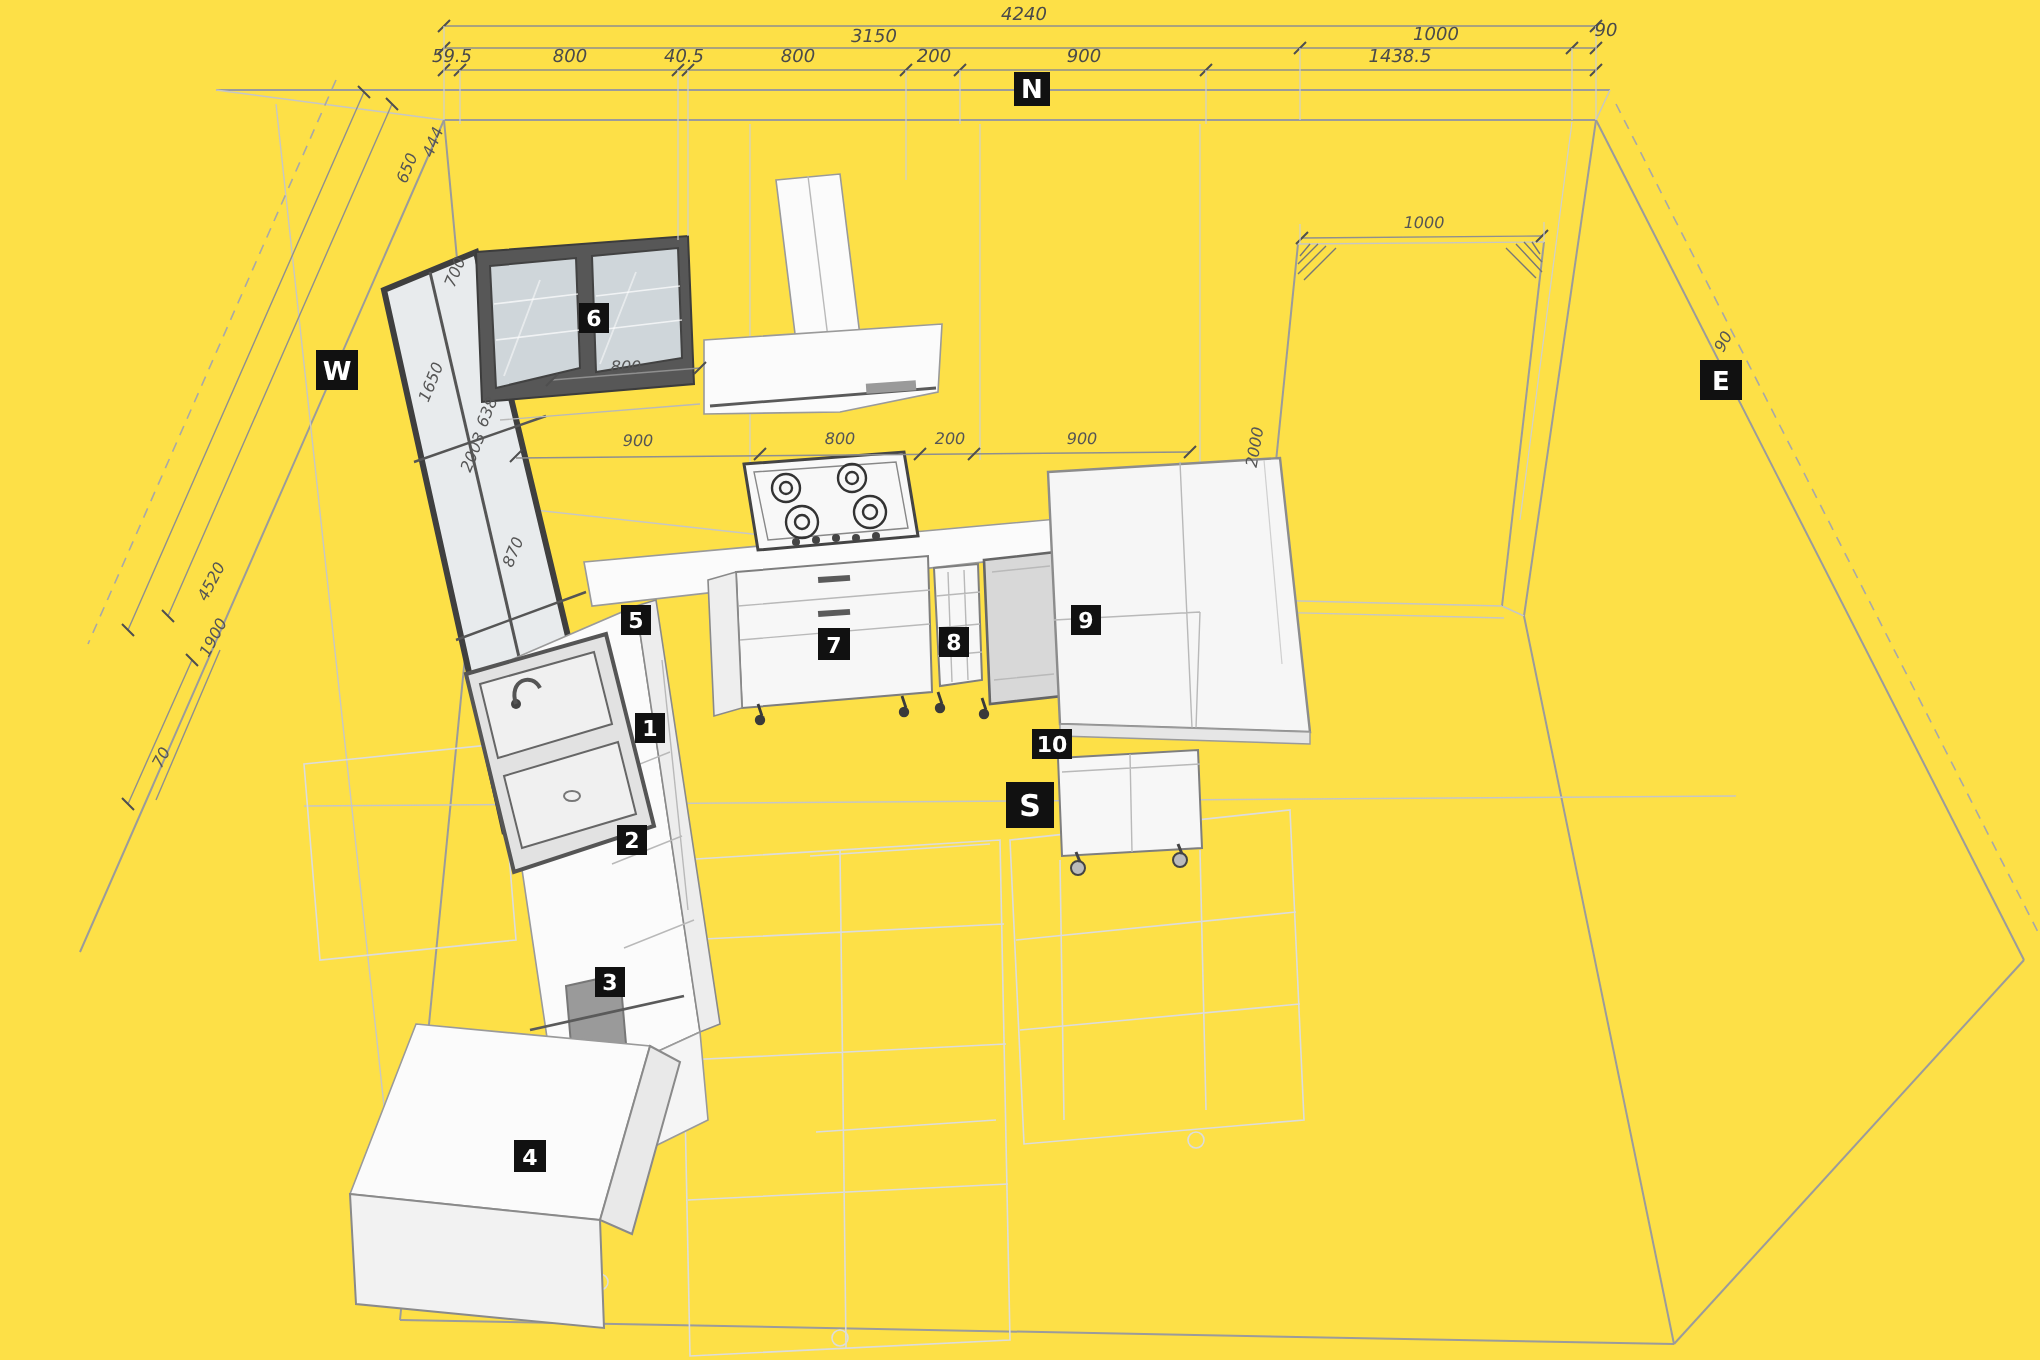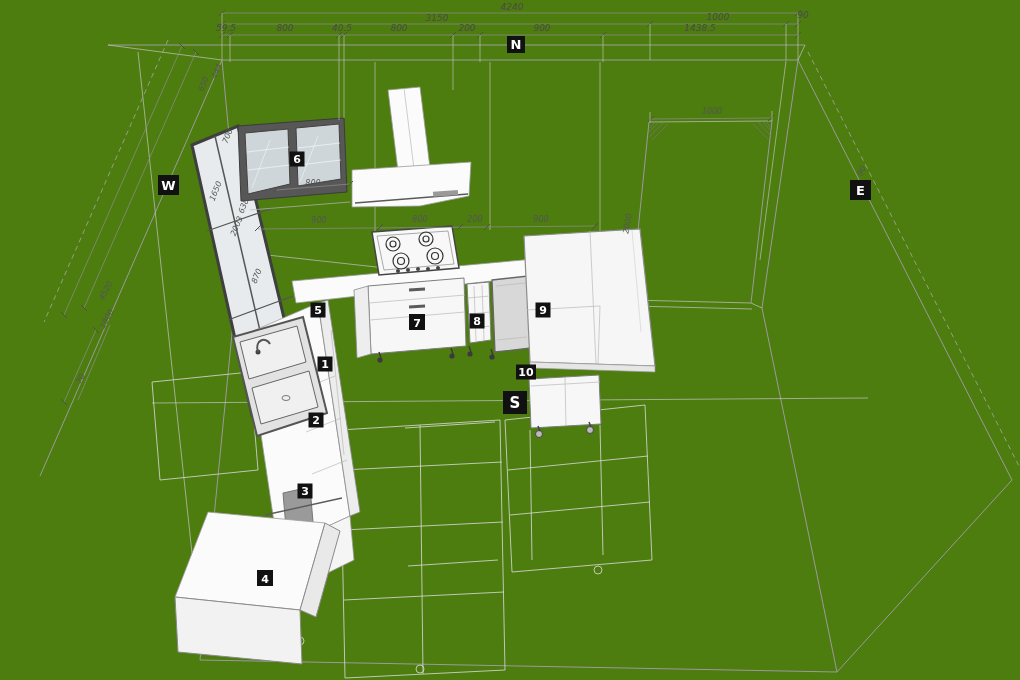--- a/index.html
+++ b/index.html
@@ -1,16 +1,16 @@
 <!DOCTYPE html>
 <html><head>
 <meta charset="utf-8">
 <style>
   html,body{margin:0;padding:0;background:#ffffff;}
-  .stage{position:relative;width:1020px;height:680px;background:#4d7c0f;overflow:hidden;}
+  .stage{position:relative;width:1020px;height:680px;background:#fde047;overflow:hidden;}
   svg text{font-family:"DejaVu Sans","Liberation Sans",sans-serif;}
   .dim{font-size:9px;font-style:italic;fill:#4a4a4a;text-anchor:middle;}
   .dim-sm{font-size:8px;font-style:italic;fill:#555;text-anchor:middle;}
   .lbl{font-size:11px;font-weight:bold;fill:#ffffff;text-anchor:middle;}
   .lbl-lg{font-size:13px;font-weight:bold;fill:#ffffff;text-anchor:middle;}
   .wall{stroke:#9b9b9b;stroke-width:1;fill:none;}
   .wall-lt{stroke:#c6c6c6;stroke-width:.7;fill:none;}
   .dash{stroke:#a8a8a8;stroke-width:.8;fill:none;stroke-dasharray:5 4;}
   .dimline{stroke:#8f8f8f;stroke-width:.7;fill:none;}
   .ext{stroke:#cfcfcf;stroke-width:.6;fill:none;}

